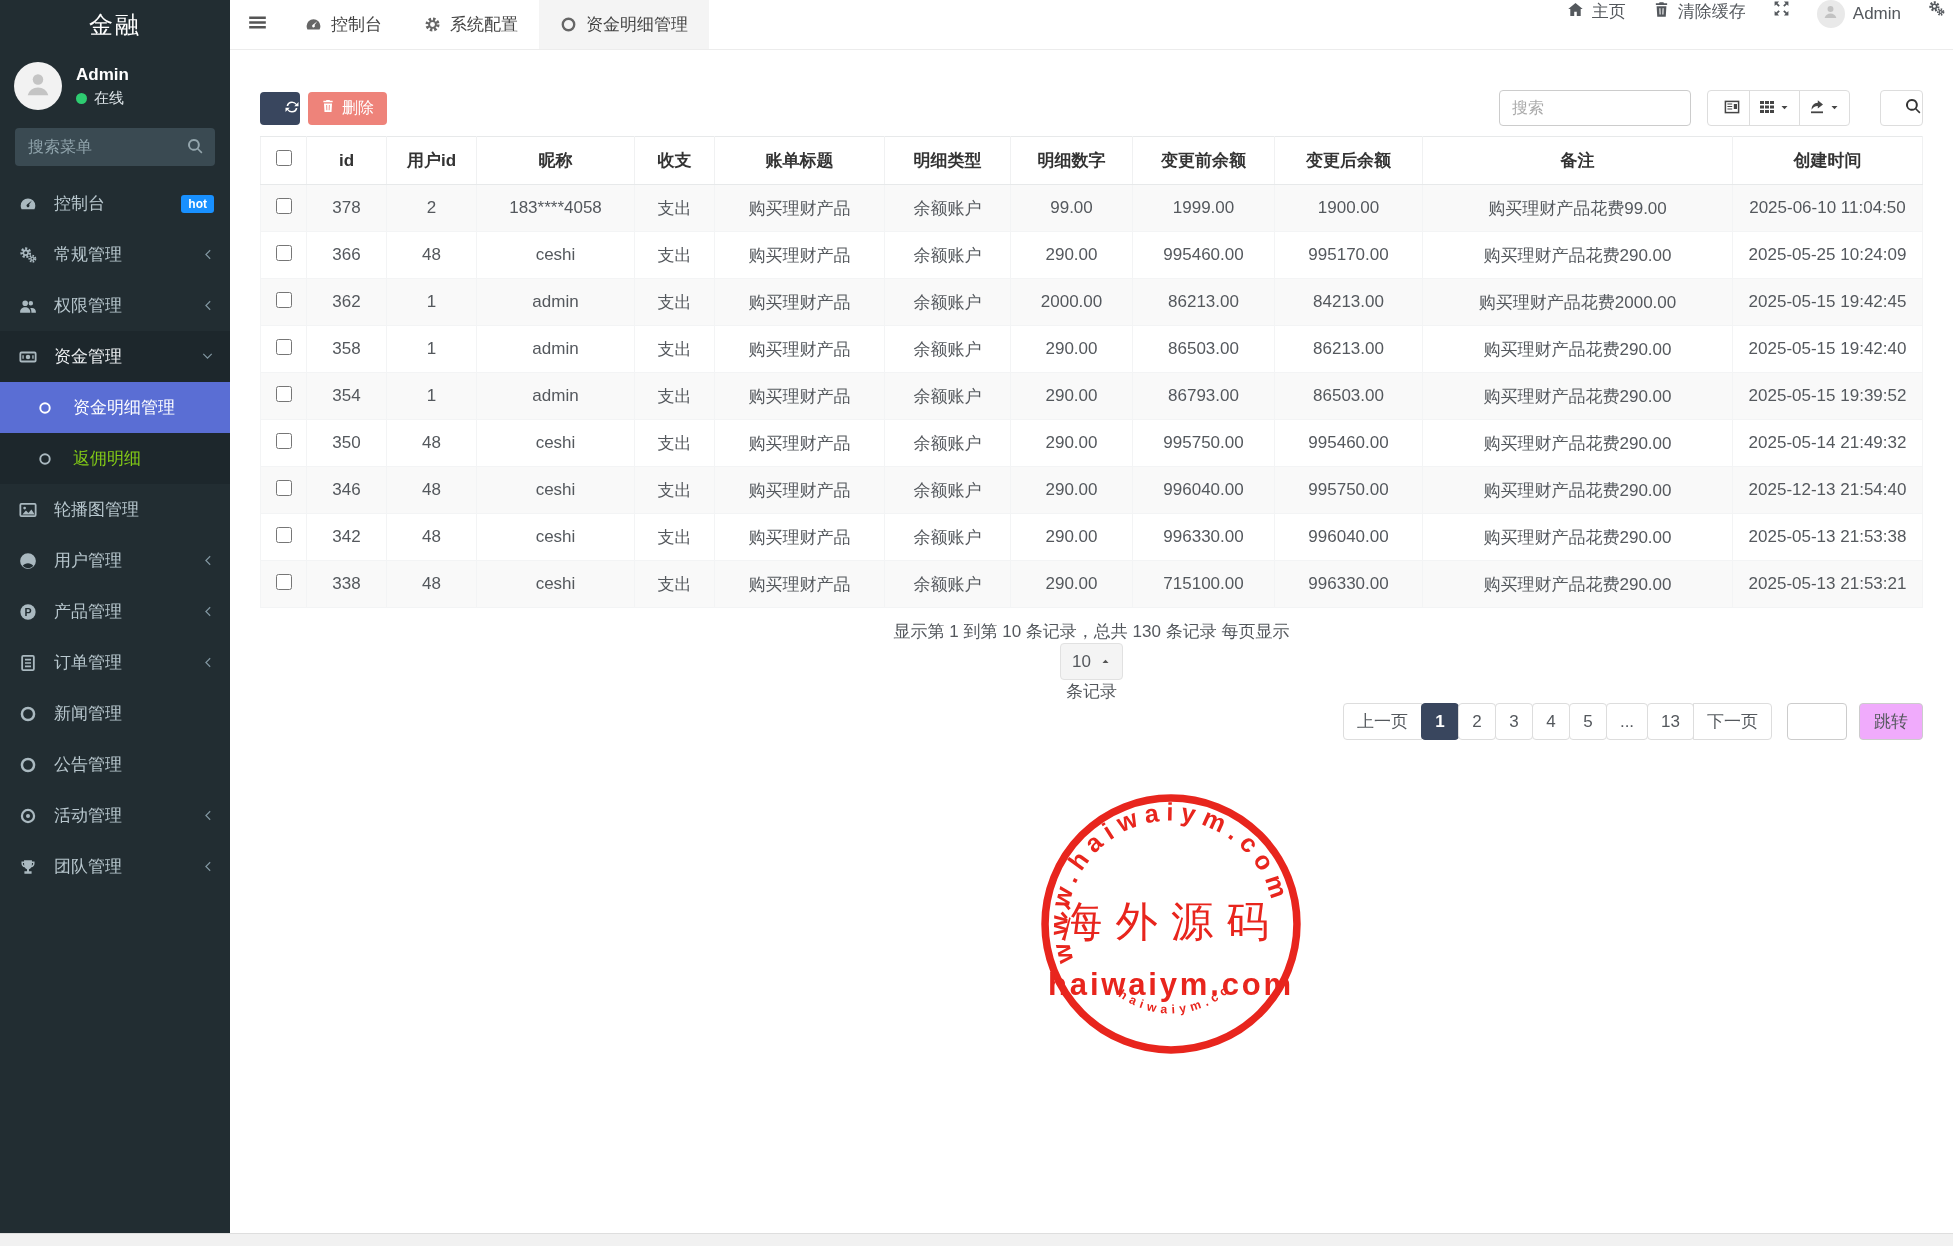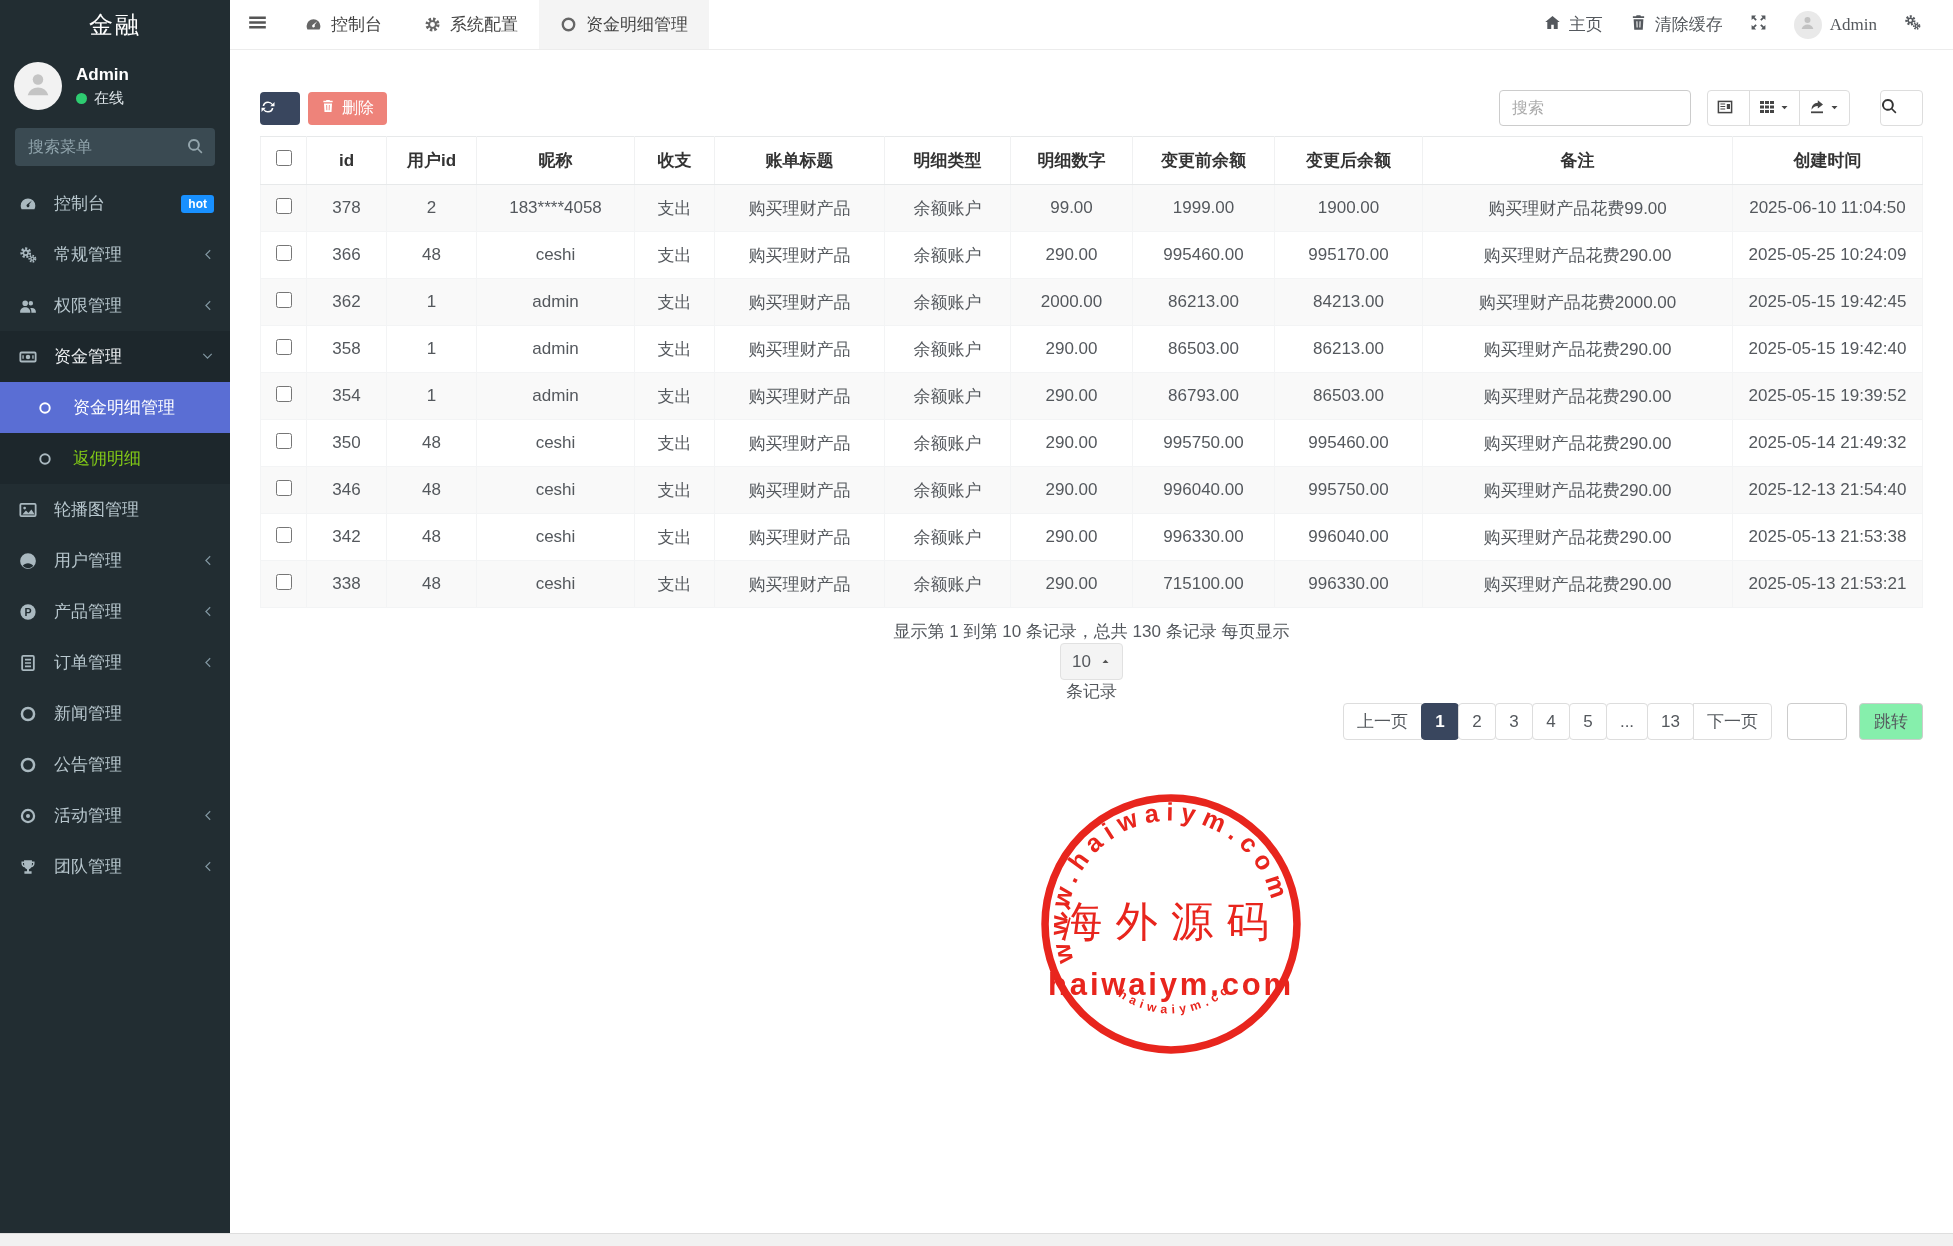--- a/index.html
+++ b/index.html
@@ -45,31 +45,31 @@
 
   
   .main { flex:1; display:flex; flex-direction:column; height:1233px; background:#fff; }
   .topnav { height:50px; background:#fff; display:flex; align-items:stretch; border-bottom:1px solid #ececec; }
   .hamburger { width:54px; display:flex; align-items:center; justify-content:center; color:#555; cursor:pointer; }
   .hamburger svg { width:19px; height:19px; fill:currentColor; }
   .nav-tab { display:flex; align-items:center; gap:9px; padding:0 21px; font-size:17px; color:#444; cursor:pointer; }
   .nav-tab .t-icon { display:flex; color:#666; }
   .nav-tab .t-icon svg { width:17px; height:17px; fill:currentColor; }
   .nav-tab.active { background:#f4f4f4; }
-  .nav-right { margin-left:auto; display:flex; align-items:center; gap:27px; padding-right:32px; color:#54585d; font-size:17px;font-family:Liberation Serif, serif; }
+  .nav-right { margin-left:auto; display:flex; align-items:flex-start; gap:27px; padding-right:8px; color:#54585d; font-size:17px; }
   .nav-link { display:flex; align-items:center; gap:8px; cursor:pointer; }
   .nav-link svg { width:17px; height:17px; fill:currentColor; }
   .avatar-sm { width:28px; height:28px; border-radius:50%; background:#e9e9e9; color:#c2c2c2;
                display:flex; align-items:center; justify-content:center; }
   .avatar-sm svg { width:17px; height:17px; fill:currentColor; }
 
   
   .content { padding:40px 30px 0; }
   .toolbar { display:flex; align-items:center; }
-  .btn { border:none; border-radius:4px; display:flex; align-items:center; justify-content:space-between;
+  .btn { border:none; border-radius:4px; display:flex; align-items:center; justify-content:flex-end;
          cursor:pointer; font-family:inherit; }
   .btn-refresh { width:40px; height:33px; background:#39465e; color:#fff; }
   .btn-refresh svg { width:16px; height:16px; fill:currentColor; }
   .btn-delete { height:33px; margin-left:8px; background:#ee837a; color:#fff; padding:0 13px; gap:7px; font-size:16px; }
   .btn-delete svg { width:14px; height:14px; fill:currentColor; }
   .toolbar-right { margin-left:auto; display:flex; align-items:center; }
   .search-box input { width:192px; height:36px; border:1px solid #ccc; border-radius:4px; padding:0 12px;
         font-size:16px; color:#555; outline:none; font-family:inherit; }
   .search-box input::placeholder { color:#aaa; }
   .tool-group { display:flex; margin-left:16px; }
@@ -97,21 +97,21 @@
   .pager-wrap { margin-left:auto; display:flex; align-items:center; }
   .pager { display:flex; }
   .page-btn { min-width:38px; height:37px; padding:0 13px; border:1px solid #ddd; background:#fff;
         color:#54585d; display:flex; align-items:center; justify-content:center; margin-left:-1px;
         cursor:pointer; font-size:17px; }
   .page-btn:first-child { border-radius:4px 0 0 4px; margin-left:0; }
   .page-btn:last-child { border-radius:0 4px 4px 0; }
   .page-btn.active { background:#39465e; border-color:#39465e; color:#fff; font-weight:bold; }
   .jump-input { width:60px; height:37px; border:1px solid #ccc; border-radius:4px; margin-left:15px;
         outline:none; padding:0 8px; font-size:16px; font-family:inherit; }
-  .btn-jump { height:37px; padding:8px 14px; margin-left:12px; background:#86efac; border:1px solid #ccc;
+  .btn-jump { height:37px; padding:8px 14px; margin-left:12px; background:#f0abfc; border:1px solid #ccc;
         color:#54585d; font-size:17px; }
 
   
   .watermark { position:absolute; left:1030px; top:783px; width:282px; height:282px; z-index:5; pointer-events:none; }
 
   
   .hscrollbar { position:absolute; left:0; bottom:0; width:1953px; height:13px; background:#f1f1f1;
         border-top:1px solid #dedede; z-index:40; }
 </style>
 </head>

